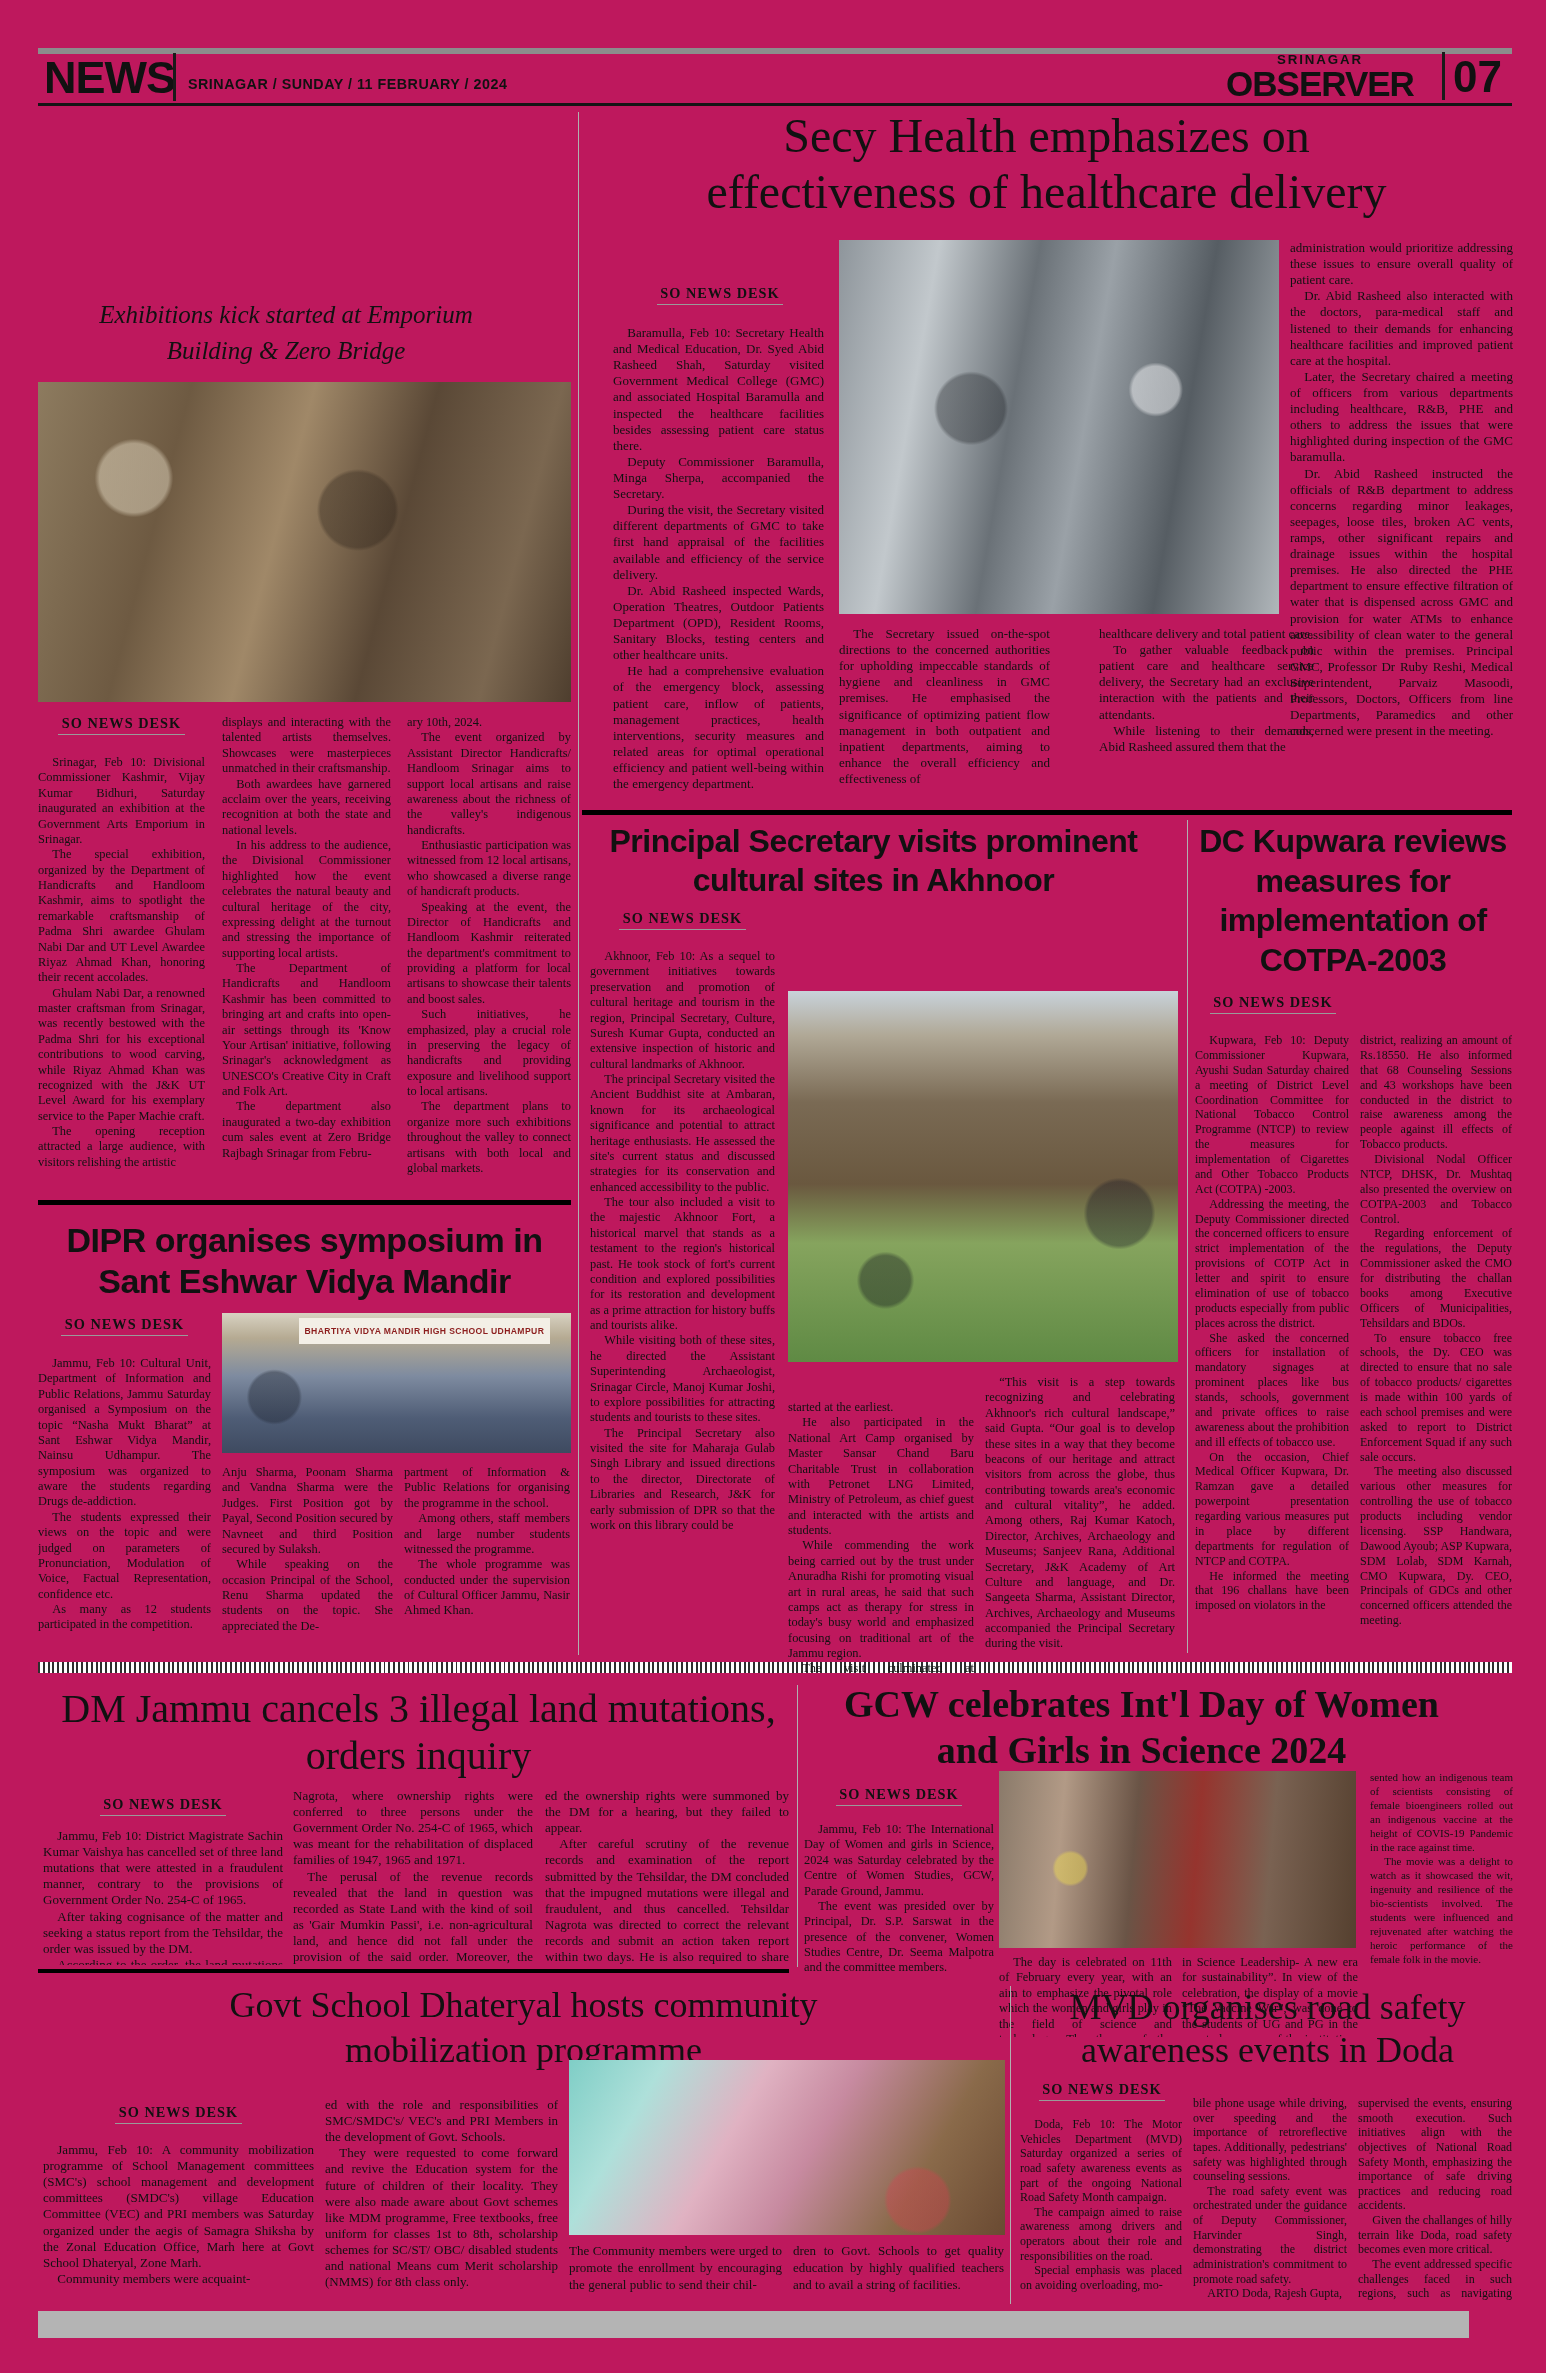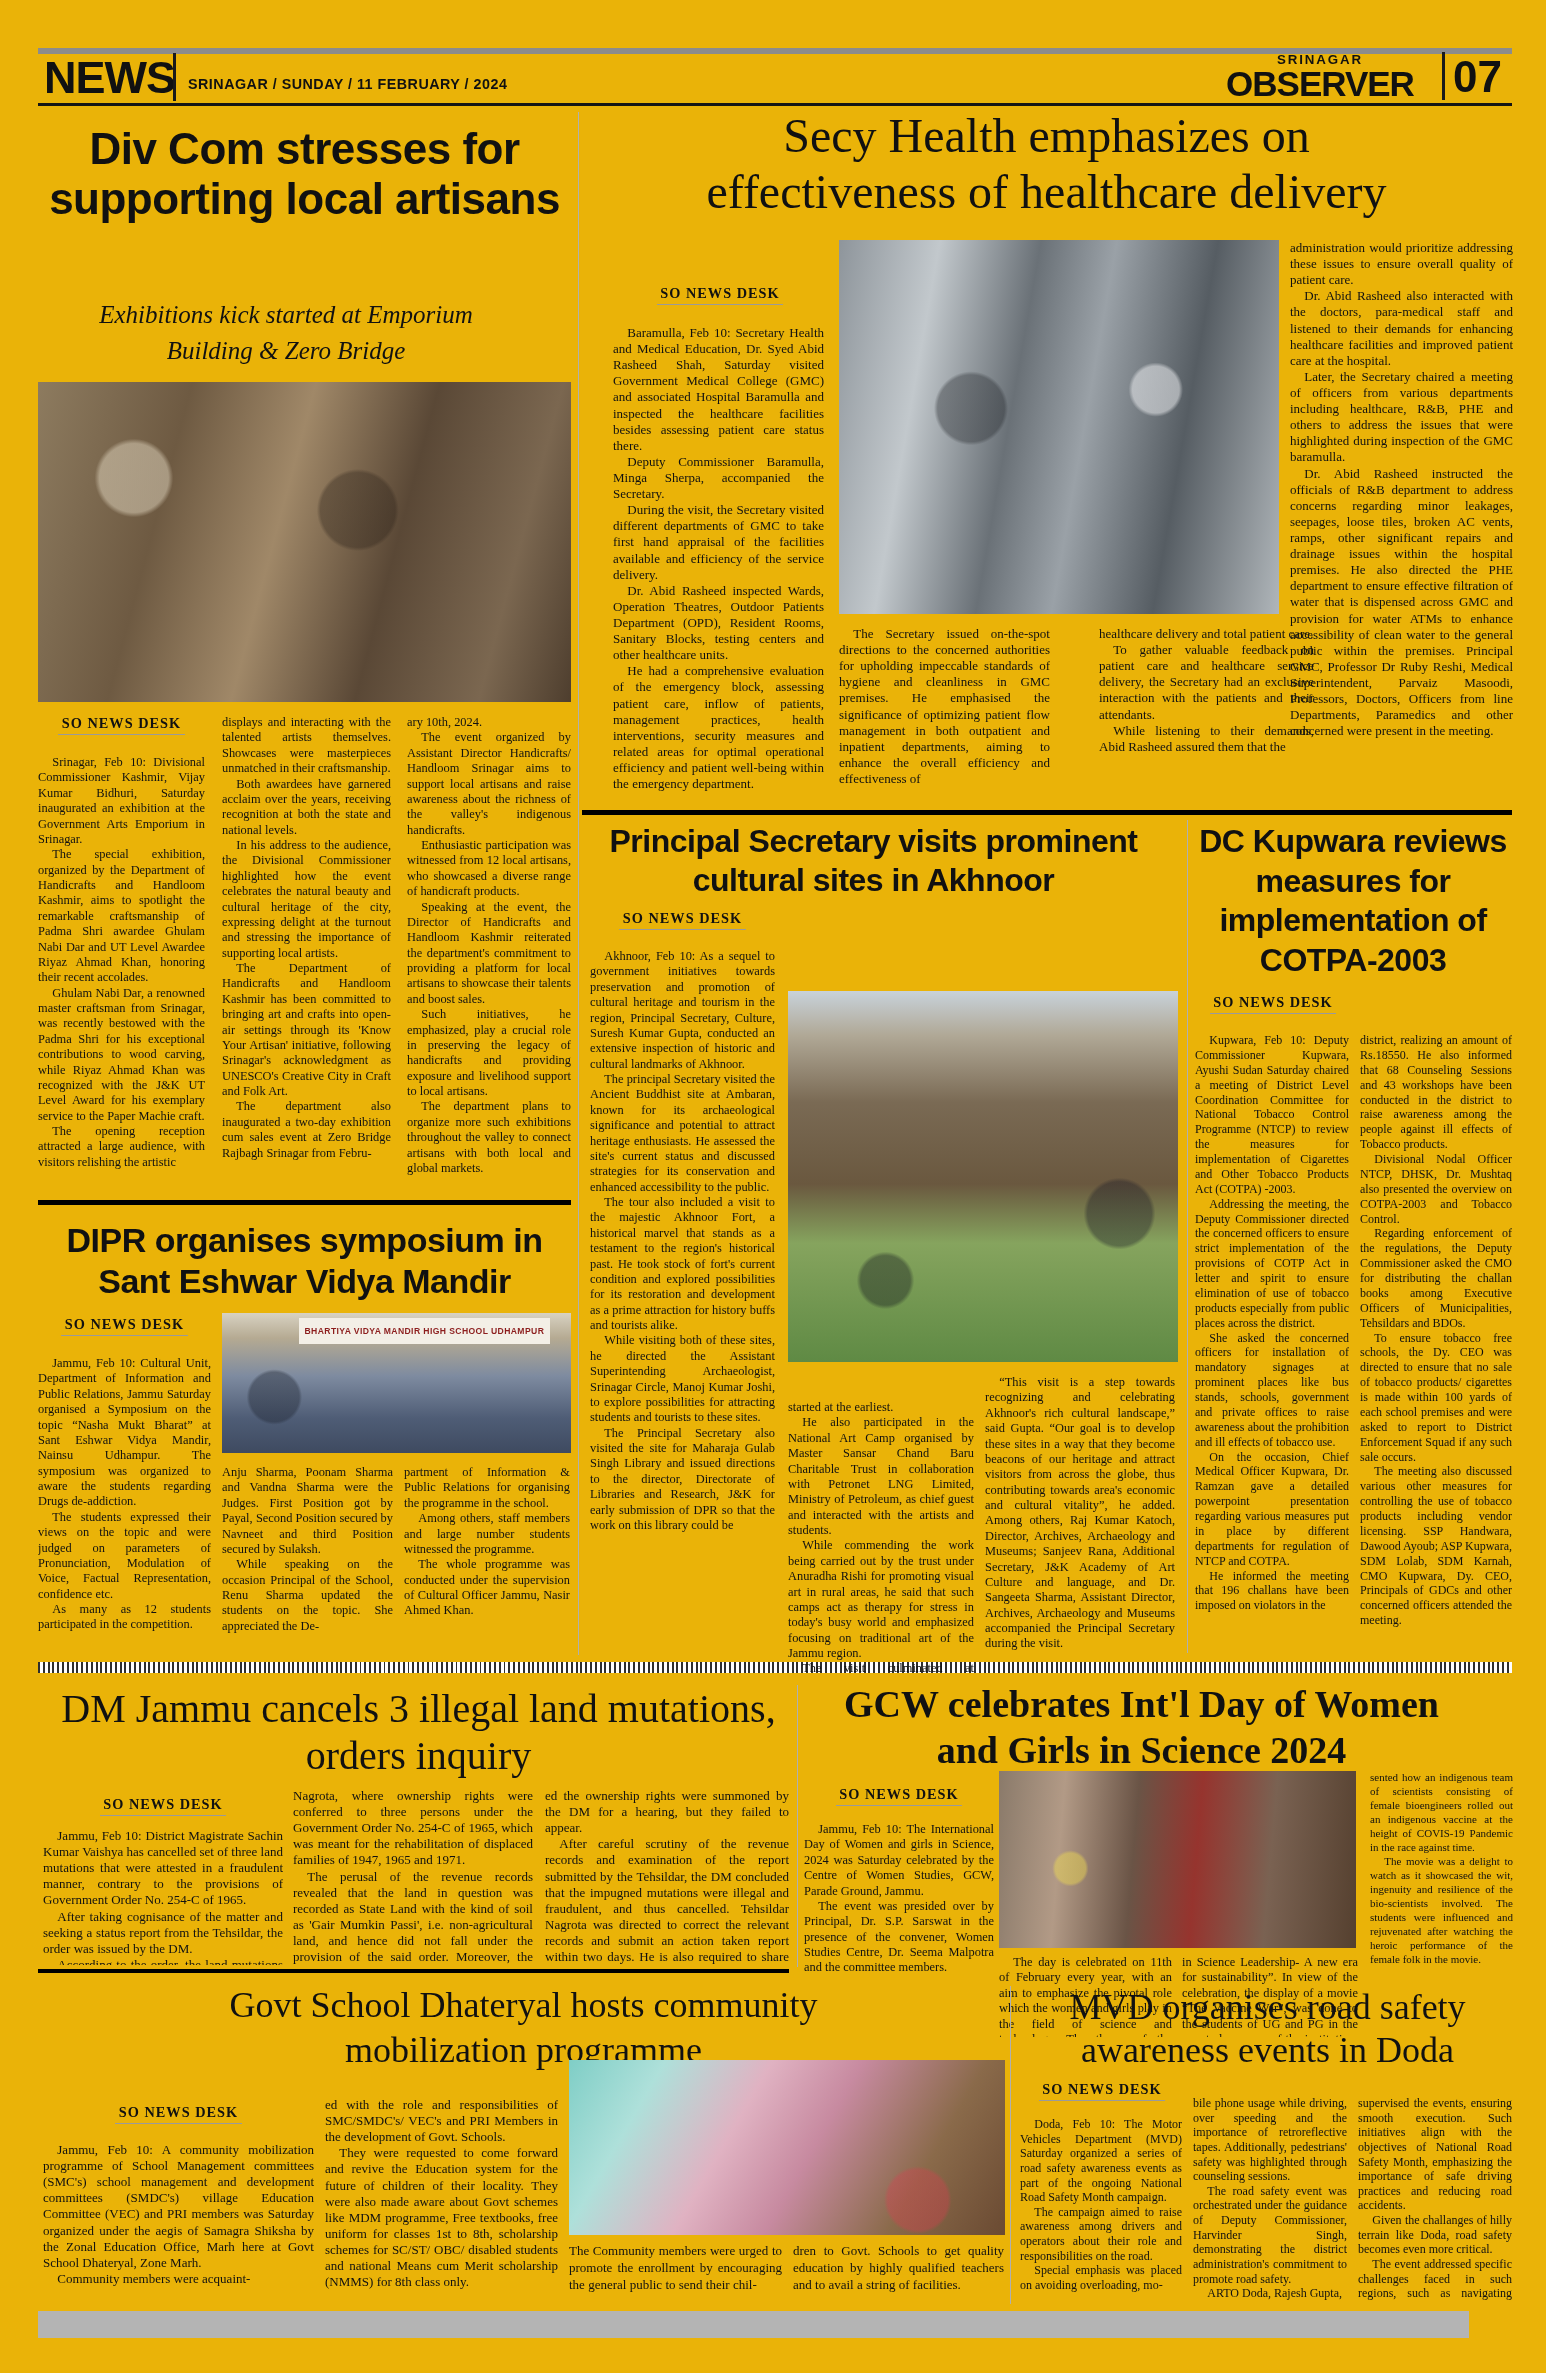--- a/index.html
+++ b/index.html
@@ -1,16 +1,16 @@
 <!DOCTYPE html>
 <html lang="en" style="font-size:15px"><head>
 <meta charset="utf-8">
 <style>
   html,body{margin:0;padding:0;background:#e8e8e8;}
-  .page{position:relative;width:1547px;height:2373px;background:#eab308;margin:0 auto;
+  .page{position:relative;width:1547px;height:2373px;background:#be185d;margin:0 auto;
         font-family:"Liberation Serif", serif;color:#111;overflow:hidden;box-sizing:border-box;}
   .abs{position:absolute;box-sizing:border-box;}
 
   
   .hdr-line{background:#8c8c8c;}
   .hdr-botline{background:#151515;}
   .hdr-news{font-family:"Liberation Sans",sans-serif;font-weight:800;font-size:45px;line-height:1;letter-spacing:-1px;}
   .hdr-date{font-family:"Liberation Sans",sans-serif;font-weight:700;font-size:14.3px;letter-spacing:0.5px;}
   .hdr-vbar{background:#1a1a1a;}
   .hdr-srg{font-family:"Liberation Sans",sans-serif;font-weight:700;font-size:13.3px;letter-spacing:1.9px;text-align:center;}
@@ -76,21 +76,20 @@
   <div class="abs hdr-line" style="left:38px;top:48px;width:1474px;height:5.7px;"></div>
   <div class="abs hdr-news" style="left:44px;top:55px;">NEWS</div>
   <div class="abs hdr-vbar" style="left:173px;top:53px;width:2.9px;height:48px;"></div>
   <div class="abs hdr-date" style="left:188px;top:76px;">SRINAGAR / SUNDAY / 11 FEBRUARY / 2024</div>
   <div class="abs hdr-srg" style="left:1206px;top:52px;width:228px;">SRINAGAR</div>
   <div class="abs hdr-obs" style="left:1206px;top:66px;width:228px;">OBSERVER</div>
   <div class="abs hdr-vbar" style="left:1442px;top:52px;width:2.9px;height:48px;"></div>
   <div class="abs hdr-pg" style="left:1453px;top:55px;">07</div>
   <div class="abs hdr-botline" style="left:38px;top:103px;width:1474px;height:2.9px;"></div>
 
-  <h1 class="abs hl hl-sans" style="left:38px;top:124px;width:533px;font-size:44px;line-height:1.13;">Div Com stresses for supporting local artisans</h1>
   <div class="abs subtitle" style="left:67px;top:297px;width:438px;font-size:25px;line-height:1.42;">Exhibitions kick started at Emporium Building &amp; Zero Bridge</div>
   <div class="abs photo" id="ph-a1" style="left:38px;top:382px;width:533px;height:320px;"></div>
   <div class="abs byline" style="left:38px;top:715px;width:167px;"><span>SO NEWS DESK</span></div>
   <div class="abs col" style="left:38px;top:755px;width:167px;height:439px;">
       <p>Srinagar, Feb 10: Divisional Commissioner Kashmir, Vijay Kumar Bidhuri, Saturday inaugurated an exhibition at the Government Arts Emporium in Srinagar.</p>
       <p>The special exhibition, organized by the Department of Handicrafts and Handloom Kashmir, aims to spotlight the remarkable craftsmanship of Padma Shri awardee Ghulam Nabi Dar and UT Level Awardee Riyaz Ahmad Khan, honoring their recent accolades.</p>
       <p>Ghulam Nabi Dar, a renowned master craftsman from Srinagar, was recently bestowed with the Padma Shri for his exceptional contributions to wood carving, while Riyaz Ahmad Khan was recognized with the J&amp;K UT Level Award for his exemplary service to the Paper Machie craft.</p>
       <p>The opening reception attracted a large audience, with visitors relishing the artistic</p>
     </div>
   <div class="abs col cont" style="left:222px;top:715px;width:169px;height:480px;">

